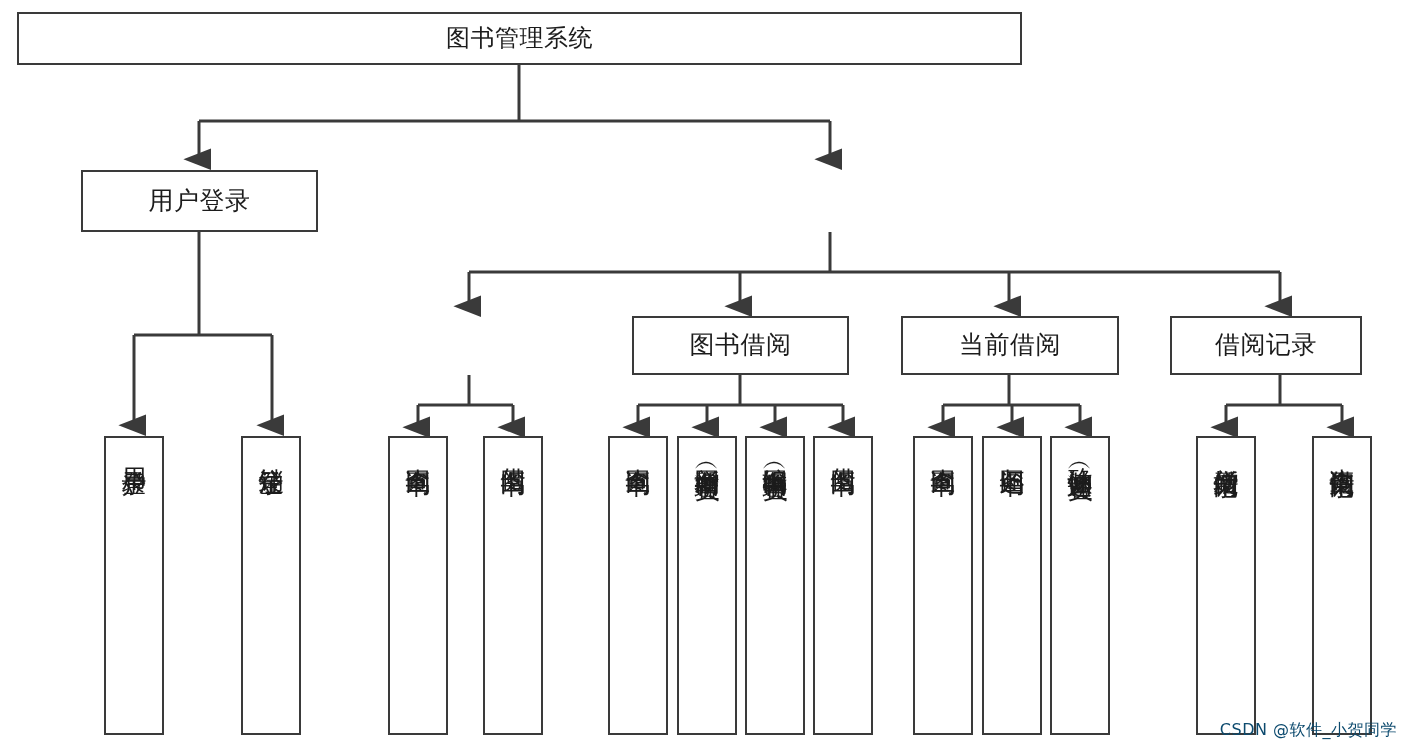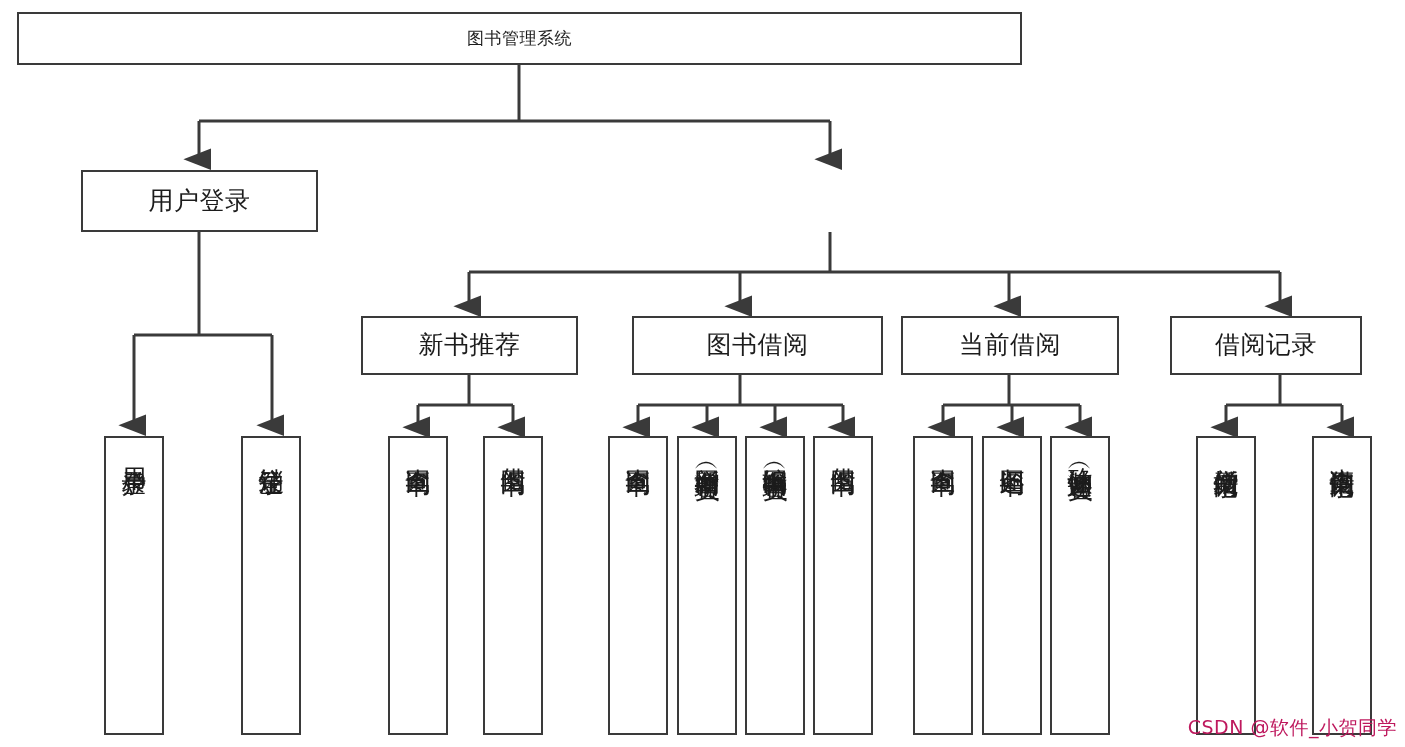--- a/index.html
+++ b/index.html
@@ -38,41 +38,41 @@
     display: block;
     text-align: center;
     line-height: 1.05;
     white-space: nowrap;
   }
   .node.horizontal .node-label {
     font-size: 25px;
     letter-spacing: 0.5px;
   }
   .node.root .node-label {
-    font-size: 17px;
+    font-size: 24px;
   }
   .node.vertical {
     align-items: flex-start;
     justify-content: center;
     padding-top: 10px;
   }
   .node.vertical .node-label {
     writing-mode: vertical-rl;
     text-orientation: upright;
     font-size: 25px;
     line-height: 1.16;
     letter-spacing: 1.5px;
     white-space: nowrap;
   }
   .watermark {
     position: absolute;
     right: 8px;
     bottom: 6px;
-    font-size: 19px;
-    color: #be185d;
+    font-size: 16px;
+    color: #0c4a6e;
     letter-spacing: 0.5px;
     white-space: nowrap;
     pointer-events: none;
   }
 </style>
 </head>
 <body>
 
 <div id="canvas">
 
@@ -128,24 +128,21 @@
   </svg>
 
   <div class="node root horizontal" style="left:17px; top:12px; width:1005px; height:53px;">
     <span class="node-label">图书管理系统</span>
   </div>
 
   <div class="node horizontal" style="left:81px; top:170px; width:237px; height:62px;">
     <span class="node-label">用户登录</span>
   </div>
 
-  <div class="node horizontal" style="left:361px; top:316px; width:217px; height:59px;">
-    <span class="node-label">新书推荐</span>
-  </div>
-  <div class="node horizontal" style="left:632px; top:316px; width:251px; height:59px;">
+  <div class="node horizontal" style="left:632px; top:316px; width:217px; height:59px;">
     <span class="node-label">图书借阅</span>
   </div>
   <div class="node horizontal" style="left:901px; top:316px; width:218px; height:59px;">
     <span class="node-label">当前借阅</span>
   </div>
   <div class="node horizontal" style="left:1170px; top:316px; width:192px; height:59px;">
     <span class="node-label">借阅记录</span>
   </div>
 
   <div class="node vertical" style="left:104px; top:436px; width:60px; height:299px;">

